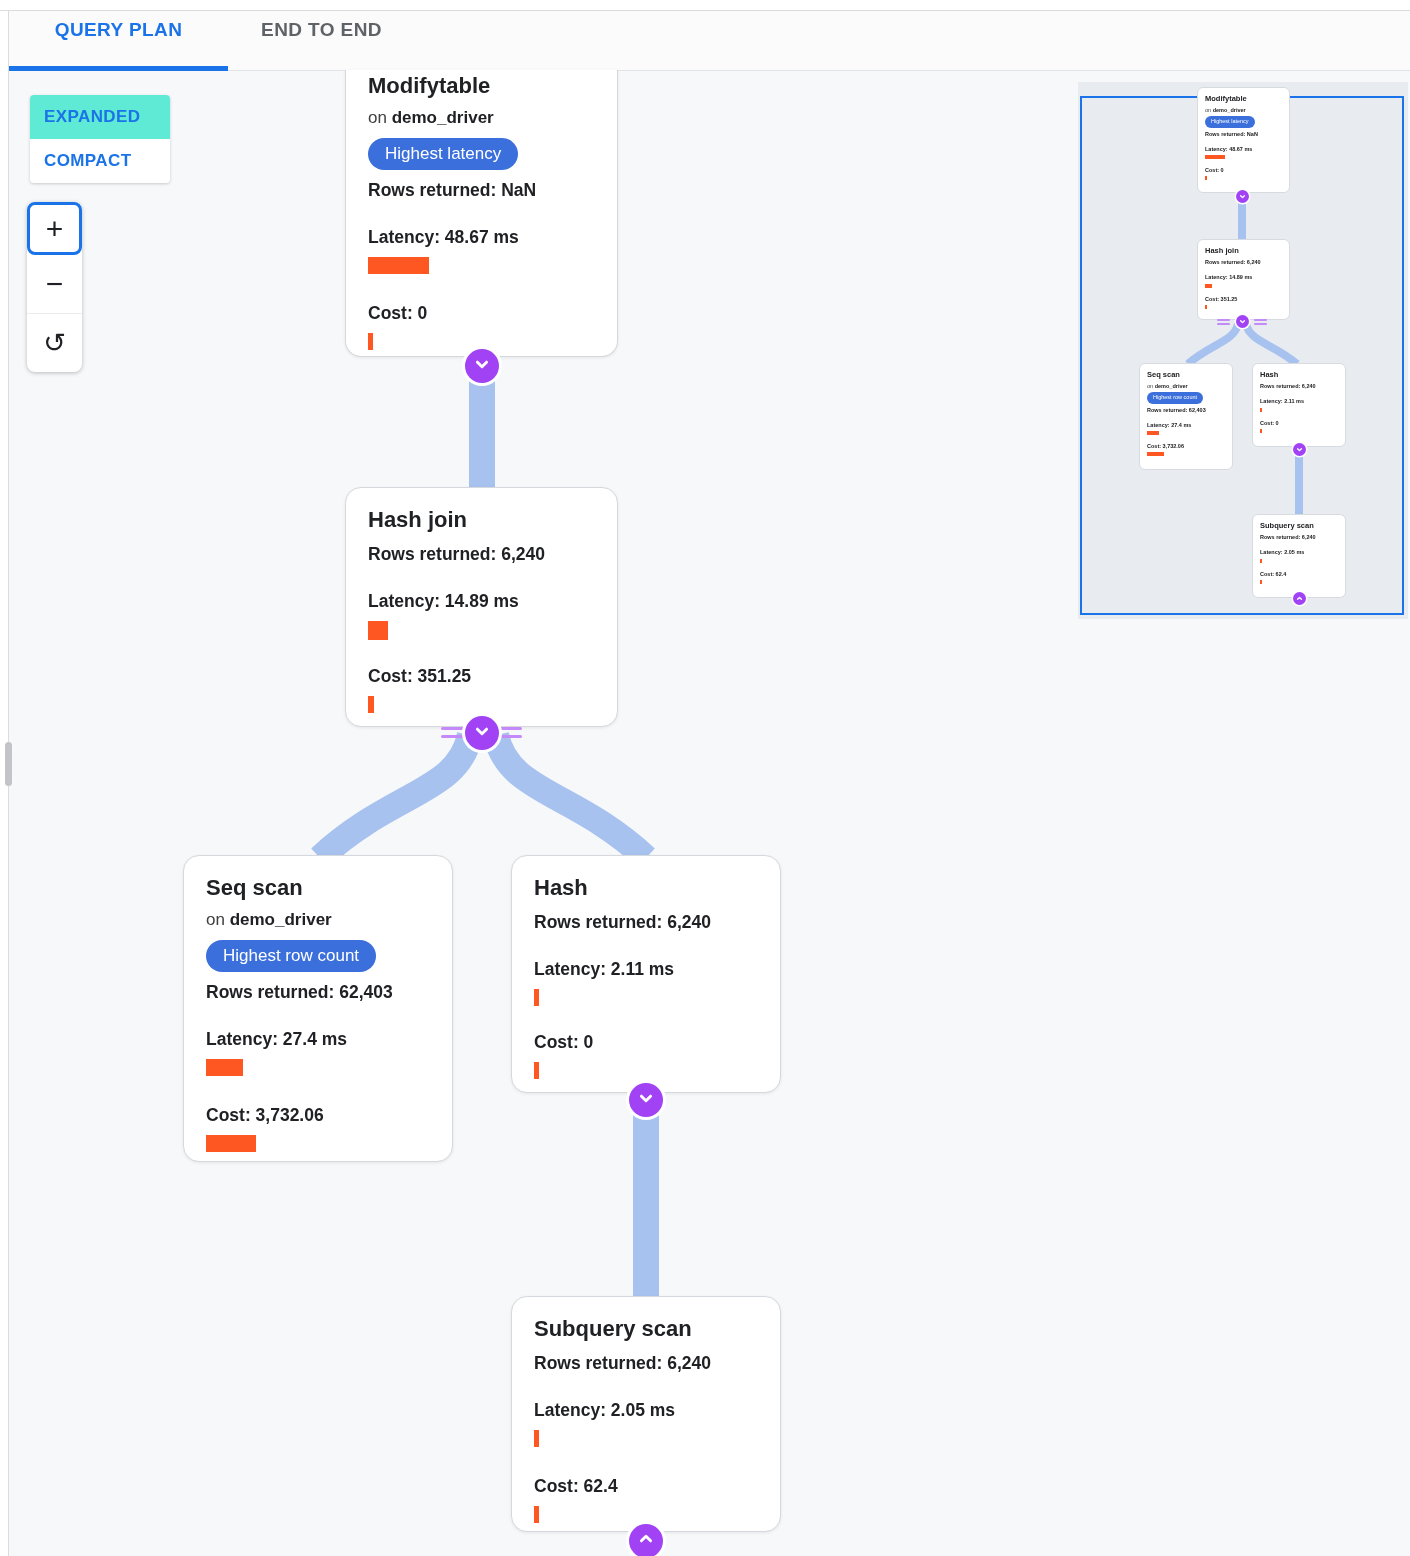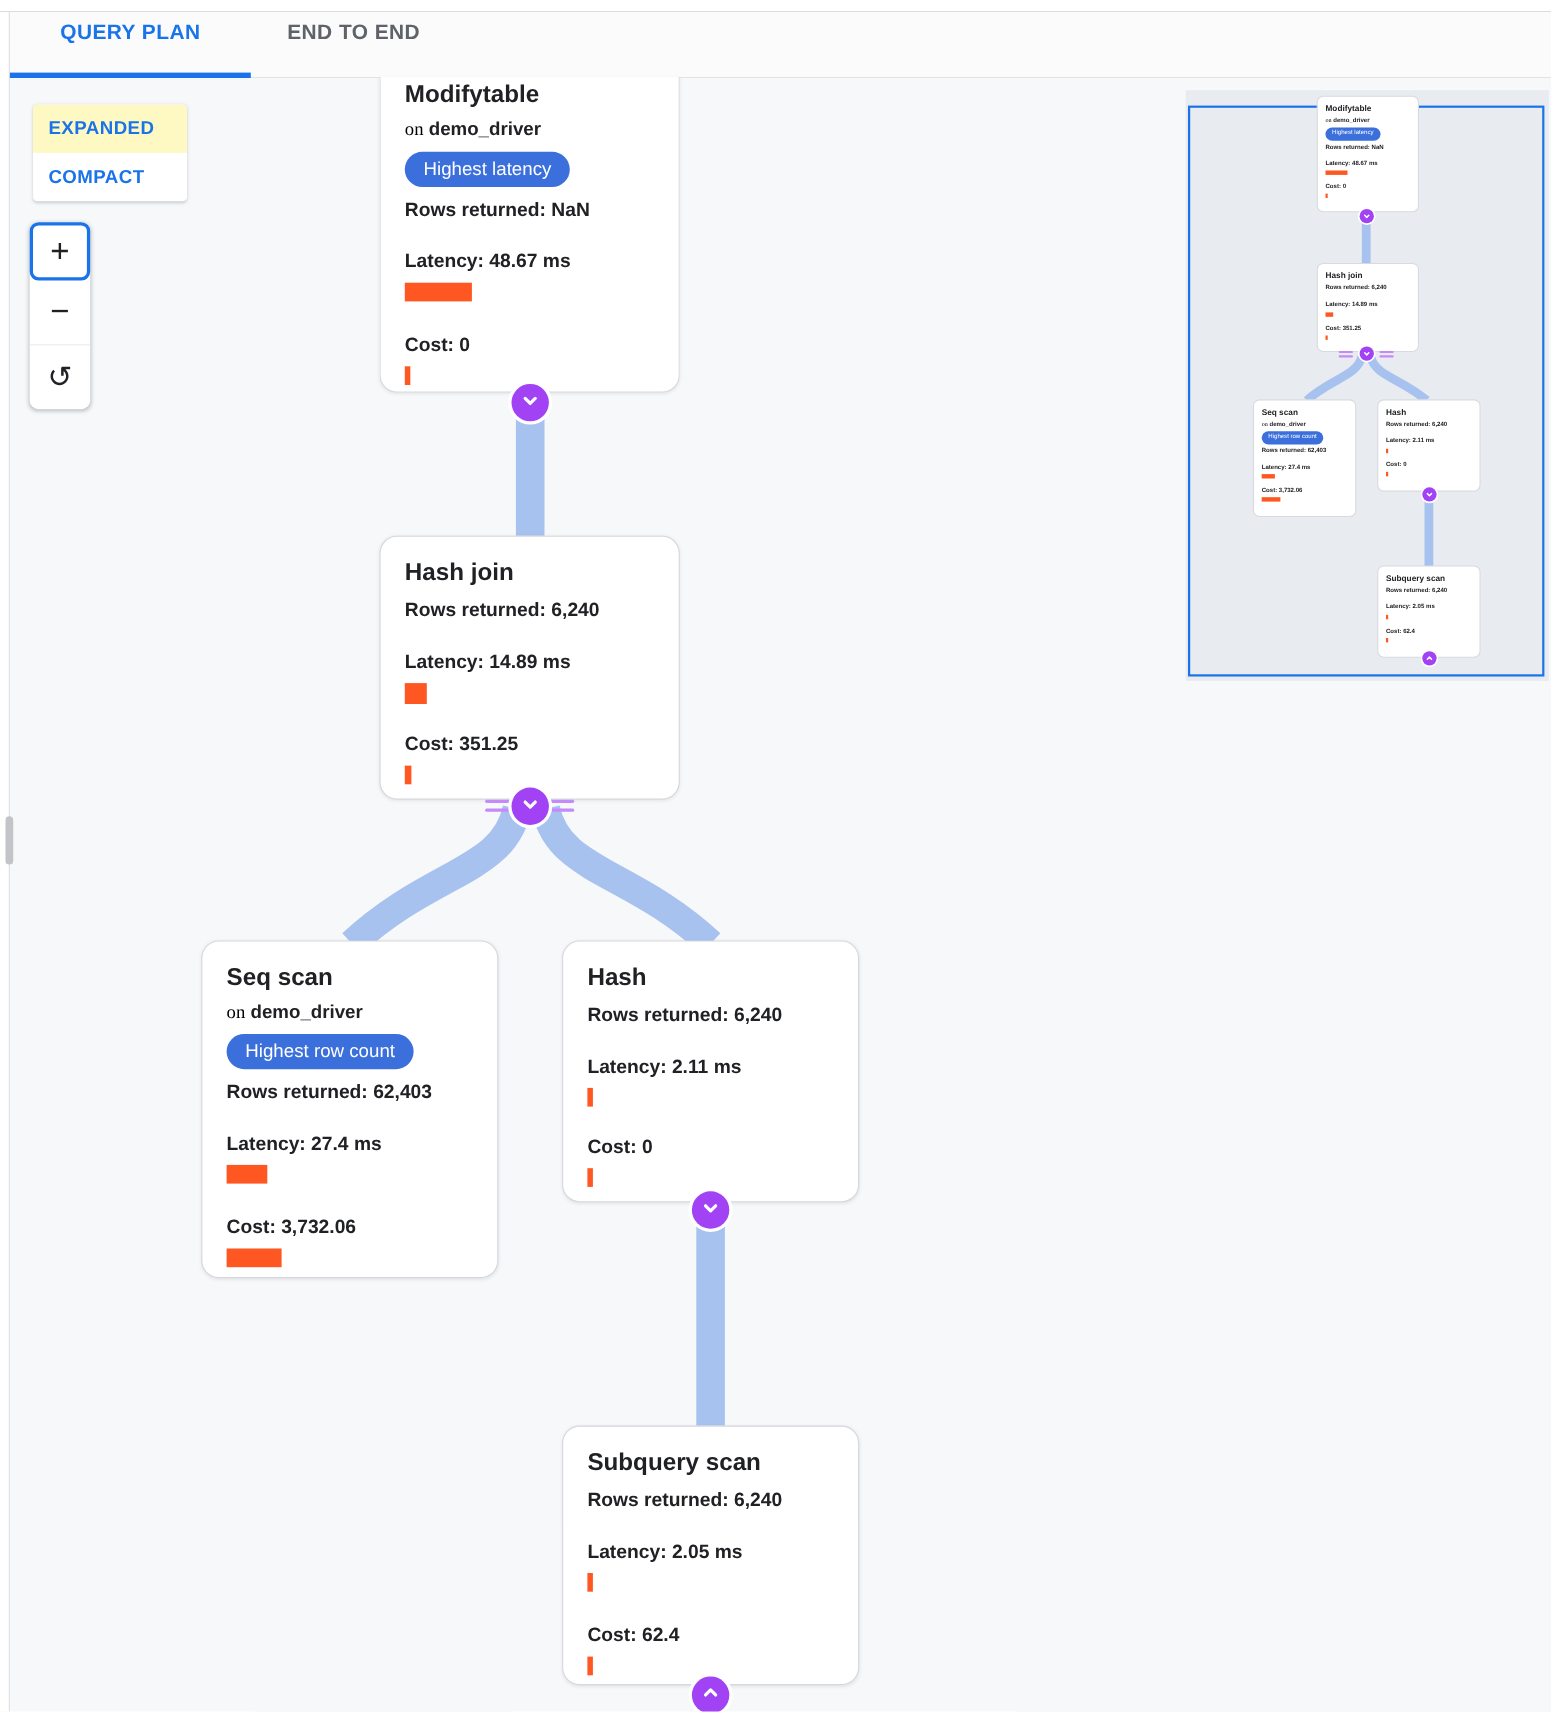--- a/index.html
+++ b/index.html
@@ -30,21 +30,21 @@
   .canvas { left:9px; top:71px; width:1401px; height:1485px; background:#f7f8fa; }
 
   
   .scroll-thumb { left:5px; top:742px; width:7px; height:44px; background:#c2c4c8; border-radius:4px; }
 
   
   .toggle-card { left:30px; top:95px; width:140px; border-radius:4px; background:#fff;
                  box-shadow:0 1px 3px rgba(60,64,67,.25); overflow:hidden; }
   .toggle-btn { height:44px; display:flex; align-items:center; padding-left:14px;
                 font-size:17px; font-weight:600; letter-spacing:.4px; color:#1a73e8; cursor:pointer; }
-  .toggle-btn.selected { background:#fef9c3; }
+  .toggle-btn.selected { background:#5eead4; }
 
   
   .zoom-card { left:27px; top:202px; width:55px; height:170px; background:#fff; border-radius:8px;
                box-shadow:0 1px 4px rgba(0,0,0,.25); }
   .zoom-in-btn { left:27px; top:202px; width:55px; height:53px; background:#fff; border:3px solid #1a73e8;
                  border-radius:8px; display:flex; align-items:center; justify-content:center;
                  font-size:30px; font-weight:400; cursor:pointer; z-index:3; }
   .zoom-out-btn { left:27px; top:255px; width:55px; height:58px; display:flex; align-items:center; justify-content:center;
                   font-size:30px; font-weight:400; cursor:pointer; z-index:3; }
   .zoom-divider { left:27px; top:313px; width:55px; height:1px; background:#ececec; z-index:3; }
@@ -55,21 +55,21 @@
   .edge-v { background:#a8c2f0; }
   svg.fan { overflow:visible; }
   svg.fan path { stroke:#a8c2f0; fill:none; }
 
   
   .node { background:#fff; border:1px solid #d5d8dd; border-radius:16px;
           box-shadow:0 1px 3px rgba(60,64,67,.10); padding:18px 22px; overflow:hidden; z-index:2; cursor:pointer; }
   .node.clip-top { border-top:none; border-radius:0 0 16px 16px; padding-top:2px; }
   .node-title { font-size:22px; font-weight:700; line-height:28px; }
   .on-line { margin-top:7px; font-size:17px; line-height:22px; }
-  .on-prefix { color:#000000; font-weight:400;font-family:Liberation Serif, serif; }
+  .on-prefix { color:#404040; font-weight:400; }
   .on-table { font-weight:700; }
   .badge { display:inline-block; margin-top:9px; background:#3b6fdb; color:#fff; border-radius:17px;
            padding:5px 17px 6px; font-size:17px; font-weight:400; line-height:21px; }
   .metric { margin-top:9px; font-size:17.5px; font-weight:700; line-height:22px; }
   .metric.sect { margin-top:25px; }
   .bar { margin-top:9px; height:17px; background:#ff5722; }
 
   
   .conn { width:34px; height:34px; border-radius:50%; background:#a142f4; box-shadow:0 0 0 3px #fff;
           display:flex; align-items:center; justify-content:center; z-index:4; cursor:pointer; }

